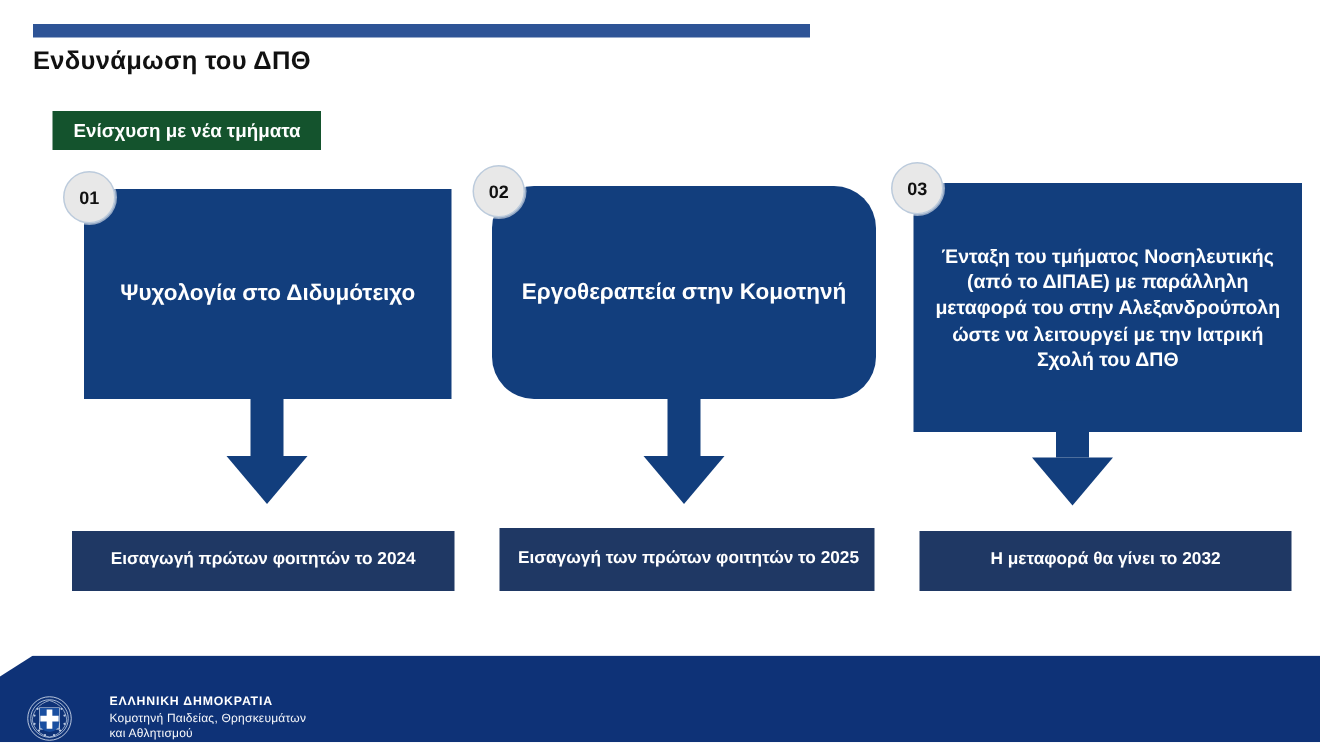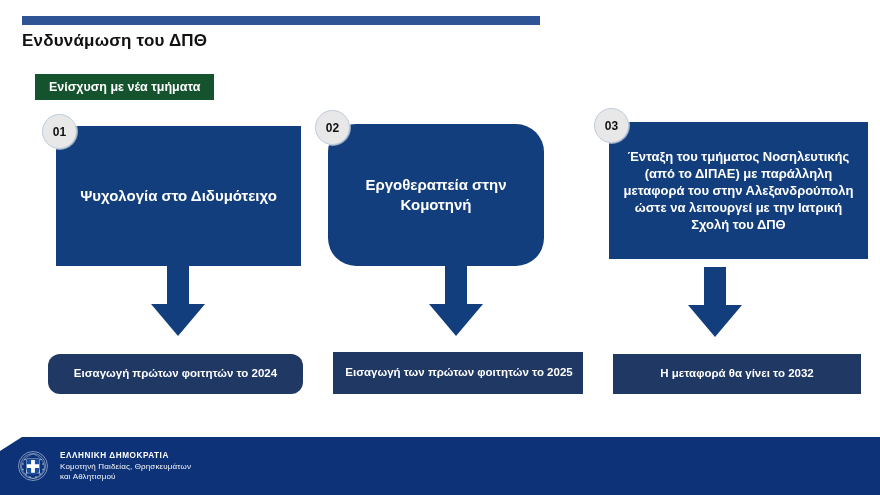--- a/index.html
+++ b/index.html
@@ -144,24 +144,24 @@
     left: 0;
     bottom: 0;
     width: 880px;
     height: 58px;
     background: #0E3277;
     clip-path: polygon(0 14px, 22px 0, 880px 0, 880px 58px, 0 58px);
   }
   .footer-inner {
     position: absolute;
     left: 18px;
-    top: 14px;
-    display: flex;
-    align-items: center;
-    gap: 12px;
+    top: 26px;
+    display: flex;
+    align-items: flex-end;
+    gap: 25px;
   }
   .emblem {
     width: 30px;
     height: 30px;
     flex: 0 0 30px;
   }
   .footer-text {
     color: #ffffff;
     line-height: 1.28;
   }
@@ -194,44 +194,44 @@
     <div class="col">
       <div class="num-badge" style="left:26px; top:114px;">01</div>
 
       <div class="card" style="left:40px; top:126px; width:245px; height:140px; font-size:15px;">
         <span class="card-text">Ψυχολογία στο Διδυμότειχο</span>
       </div>
 
       <div class="arrow-stem" style="left:151px; top:266px; height:38px;"></div>
       <div class="arrow-head" style="left:135px; top:304px;"></div>
 
-      <div class="result-box" style="left:32px; top:354px; width:255px; height:40px;border-radius:12px;">
+      <div class="result-box" style="left:32px; top:354px; width:255px; height:40px;">
         <span>Εισαγωγή πρώτων φοιτητών το 2024</span>
       </div>
     </div>
 
     <div class="col">
       <div class="num-badge" style="left:299px; top:110px;">02</div>
 
-      <div class="card" style="left:312px; top:124px; width:216px; height:142px; font-size:15px;border-radius:28px;">
+      <div class="card" style="left:312px; top:124px; width:256px; height:142px; font-size:15px;border-radius:28px;">
         <span class="card-text">Εργοθεραπεία στην Κομοτηνή</span>
       </div>
 
       <div class="arrow-stem" style="left:429px; top:266px; height:38px;"></div>
       <div class="arrow-head" style="left:413px; top:304px;"></div>
 
       <div class="result-box" style="left:317px; top:352px; width:250px; height:42px;padding-left:12px;">
         <span>Εισαγωγή των πρώτων φοιτητών το 2025</span>
       </div>
     </div>
 
     <div class="col">
       <div class="num-badge" style="left:578px; top:108px;">03</div>
 
-      <div class="card" style="left:593px; top:122px; width:259px; height:137px; font-size:13px;">
+      <div class="card" style="left:593px; top:122px; width:259px; height:166px; font-size:13px;">
         <span class="card-text">Ένταξη του τμήματος Νοσηλευτικής (από το ΔΙΠΑΕ) με παράλληλη μεταφορά του στην Αλεξανδρούπολη ώστε να λειτουργεί με την Ιατρική Σχολή του ΔΠΘ</span>
       </div>
 
       <div class="arrow-stem" style="left:688px; top:267px; height:38px;"></div>
       <div class="arrow-head" style="left:672px; top:305px;"></div>
 
       <div class="result-box" style="left:597px; top:354px; width:248px; height:40px;">
         <span>Η μεταφορά θα γίνει το 2032</span>
       </div>
     </div>

